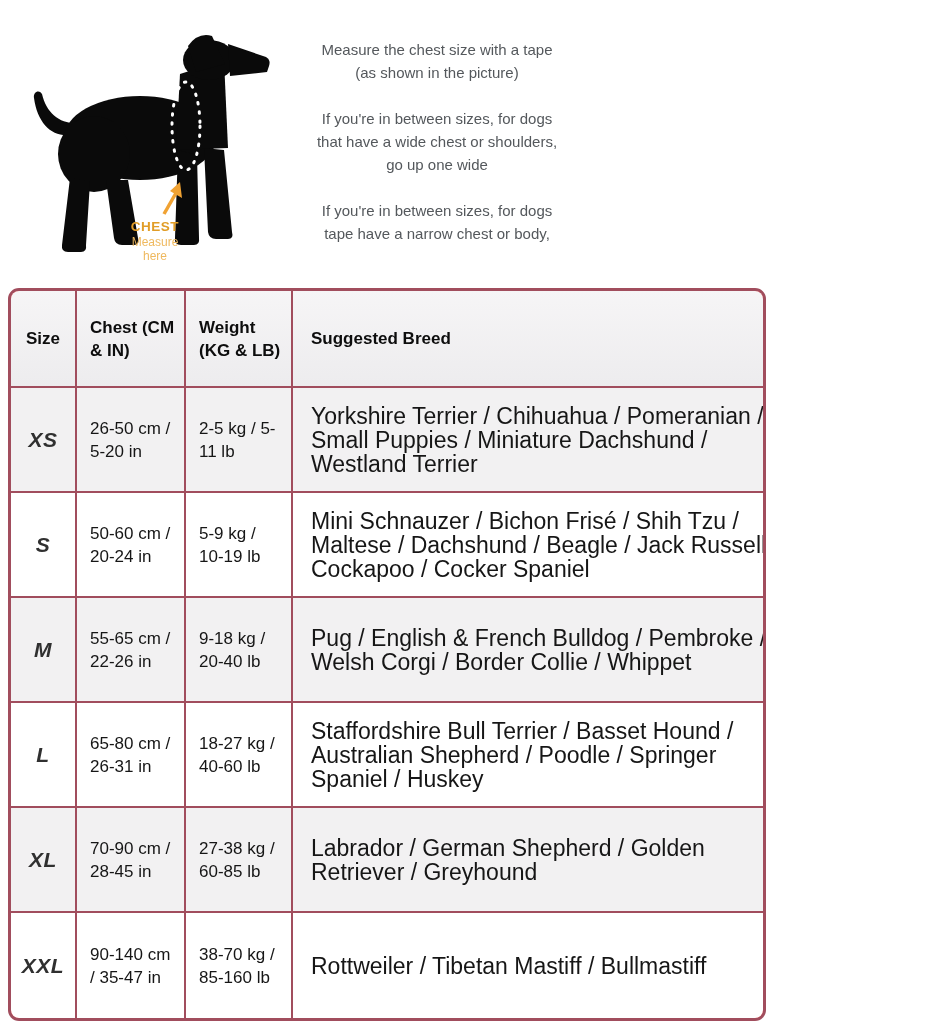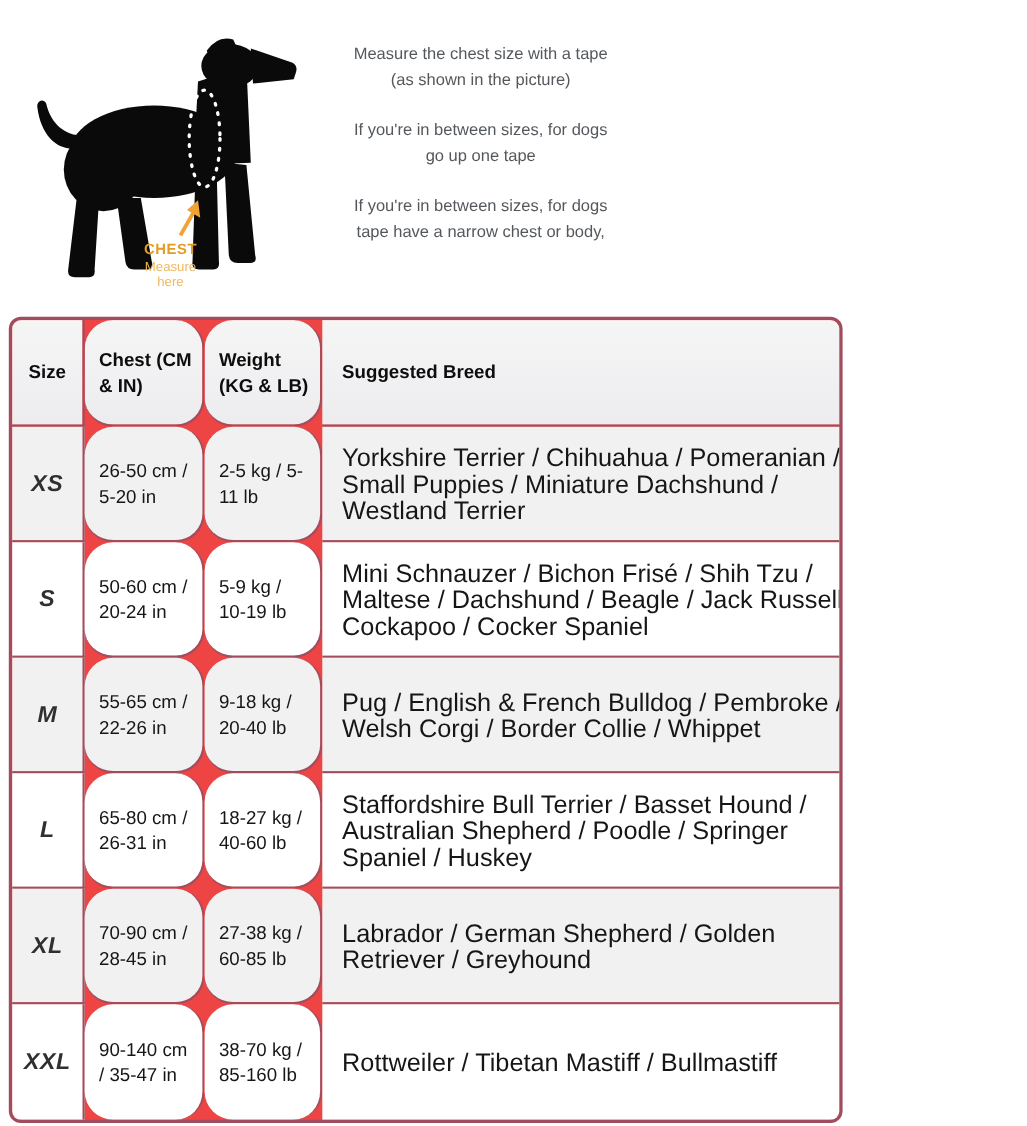--- a/index.html
+++ b/index.html
@@ -27,21 +27,21 @@
         grid-template-rows:97px repeat(6,105px);}
   .trow{display:contents;}
   .cell{border-right:2px solid var(--maroon);border-bottom:2px solid var(--maroon);
         display:flex;align-items:center;background:#fff;color:var(--ink);}
   .cell.col-img{border-right:none;justify-content:center;}
   .trow:last-child > .cell{border-bottom:none;}
   .trow.alt > .cell{background:var(--alt-bg);}
   .trow.head > .cell{background:linear-gradient(180deg,#f6f5f6 0%,#edecee 100%);
                      font-weight:bold;font-size:17px;color:#0d0d0d;}
   .c-size{justify-content:center;text-align:center;}
-  .c-chest,.c-weight{padding:6px 8px 6px 13px;font-size:17px;line-height:23px;border-radius:26px;}
+  .c-chest,.c-weight{padding:6px 8px 6px 13px;font-size:17px;line-height:23px;}
   .c-breed{padding:6px 34px 6px 18px;font-size:23px;line-height:24px;}
   .size-label{font-style:italic;font-weight:600;font-size:21px;color:#303030;letter-spacing:.5px;}
   .trow.head .c-size{font-style:normal;}
 
   .chest-caption{font-weight:bold;fill:#e19d27;font-size:13.5px;letter-spacing:.5px;}
   .measure-caption{fill:#efb95f;font-size:12px;}
 </style>
 </head>
 <body>
 
@@ -71,21 +71,22 @@
     <text x="127" y="230" text-anchor="middle" class="measure-caption">here</text>
   </svg>
 
   <div class="guide-text">
     <div class="para">
       <div>Measure the chest size with a tape</div>
       <div>(as shown in the picture)</div>
     </div>
     <div class="para">
       <div>If you're in between sizes, for dogs</div>
-      <div>go up one tape</div>
+      <div>that have a wide chest or shoulders,</div>
+      <div>go up one wide</div>
     </div>
     <div class="para">
       <div>If you're in between sizes, for dogs</div>
       <div>tape have a narrow chest or body,</div>
     </div>
   </div>
 
   <div class="size-table">
     <div class="grid">
 

